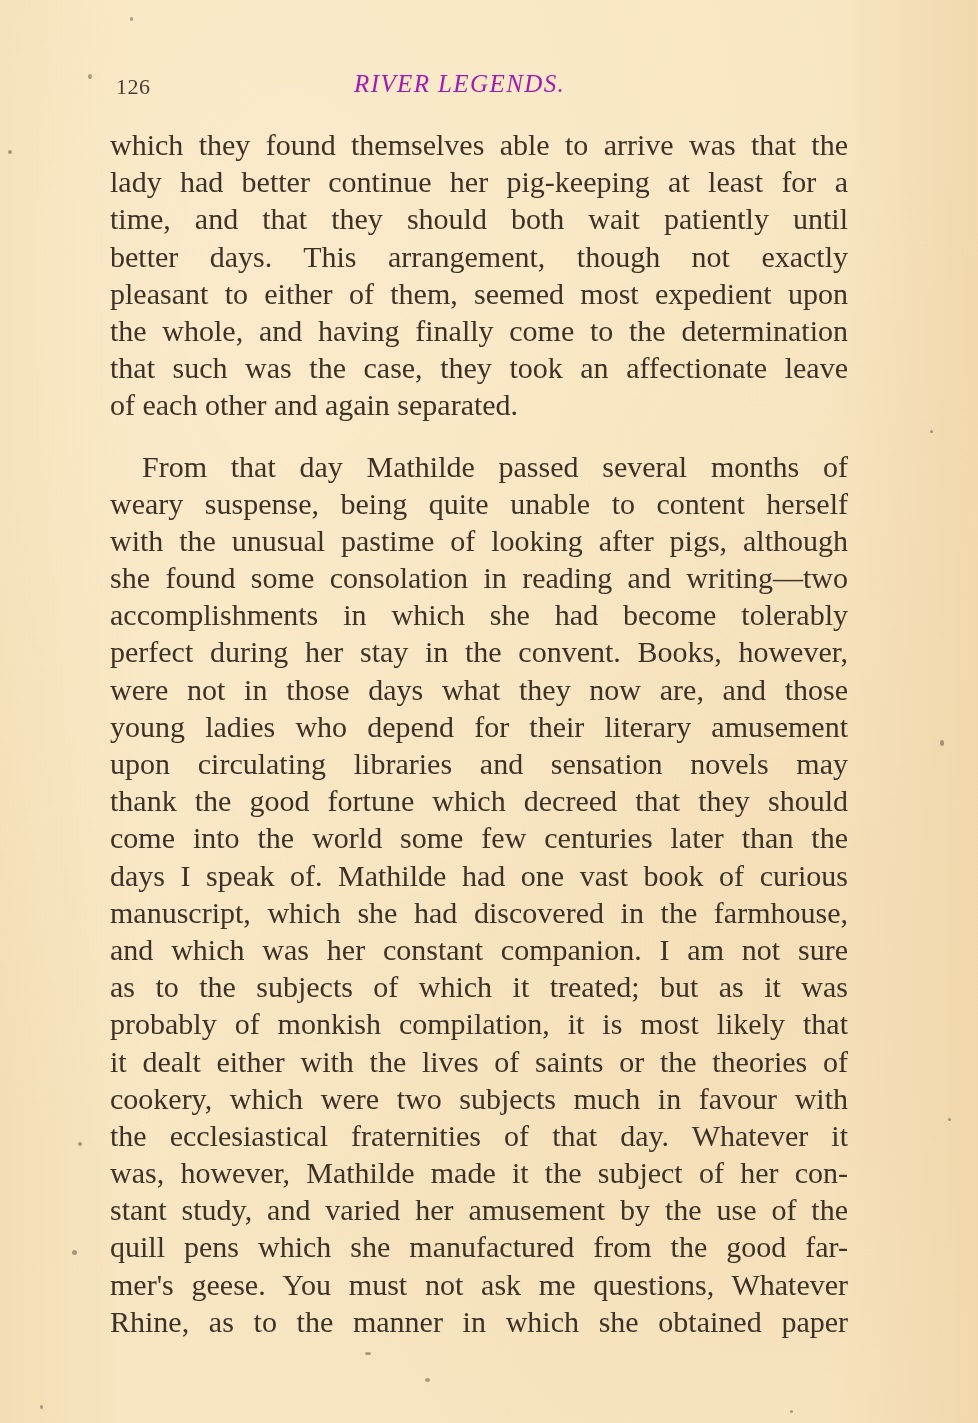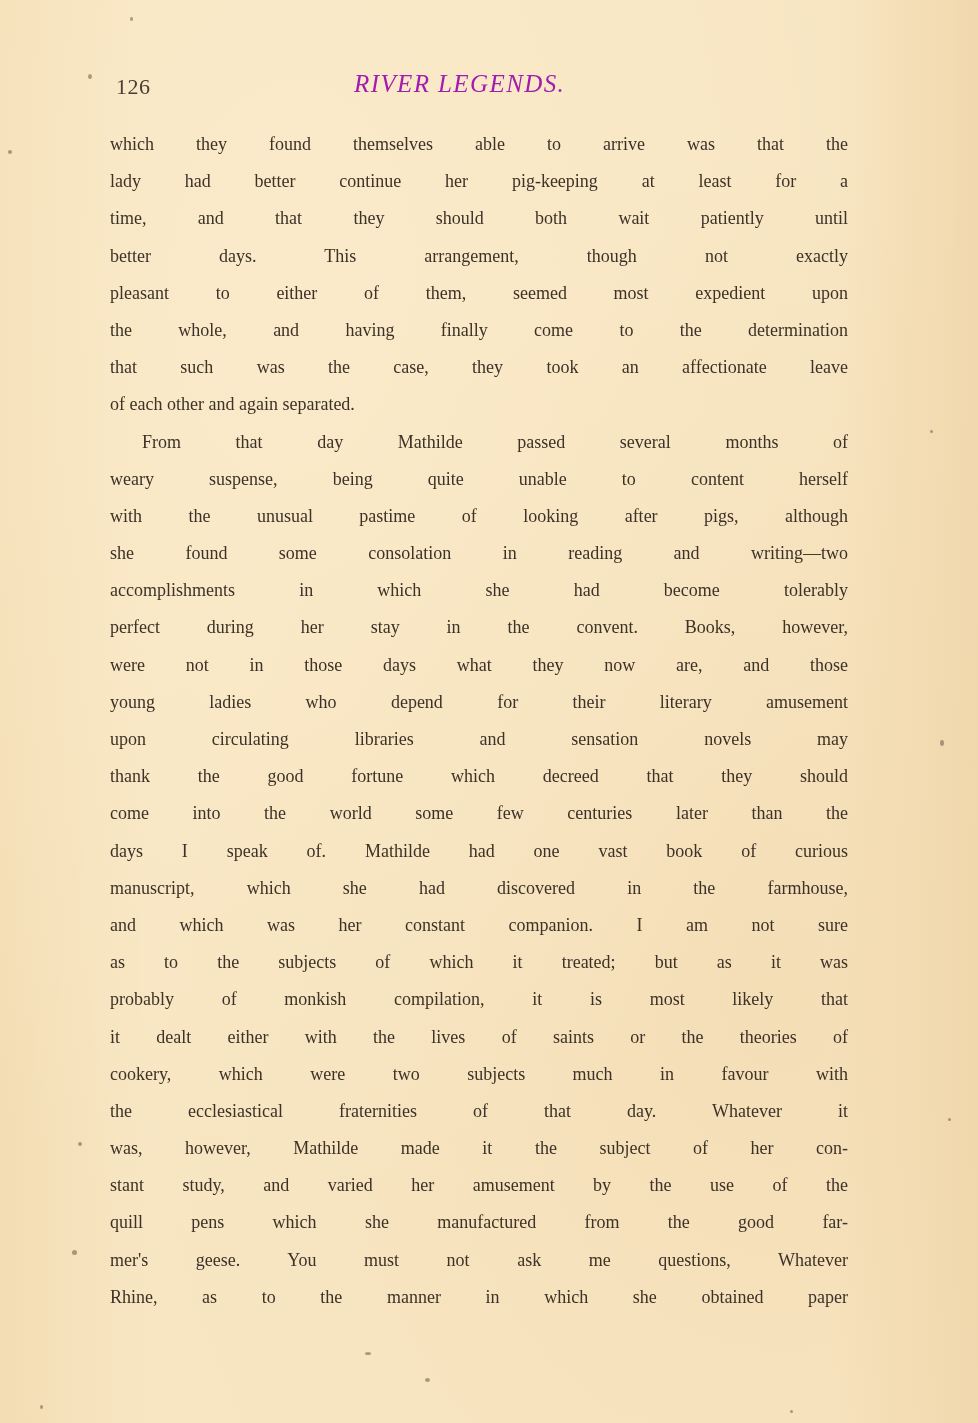--- a/index.html
+++ b/index.html
@@ -51,31 +51,32 @@
     .body-text {
       position: absolute;
       left: 110px;
       top: 126px;
       width: 738px;
     }
     .line {
       display: block;
       height: 37.2px;
       line-height: 37.2px;
-      font-size: 18px;
+      font-size: 30px;
       white-space: nowrap;
       text-align: justify;
       text-align-last: justify;
       color: #3d3228;
     }
     .line.last {
       text-align-last: left;
     }
     .line.indent {
       padding-left: 32px;
+      margin-top: 24px;
     }
     .speck {
       position: absolute;
       background: #6a5a48;
       border-radius: 50%;
       opacity: 0.55;
     }
   </style>
 </head>
 <body>

